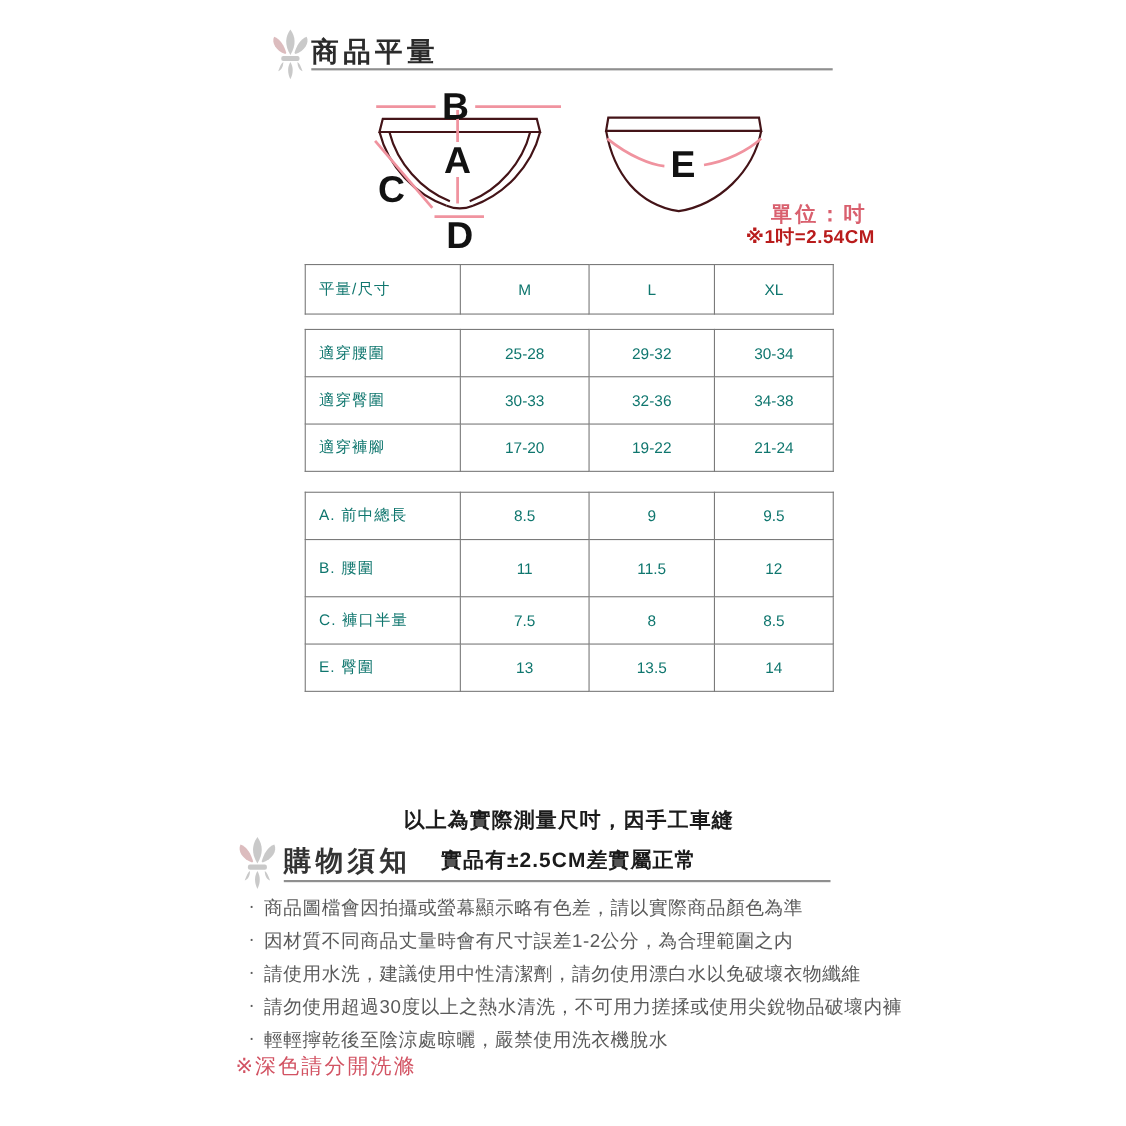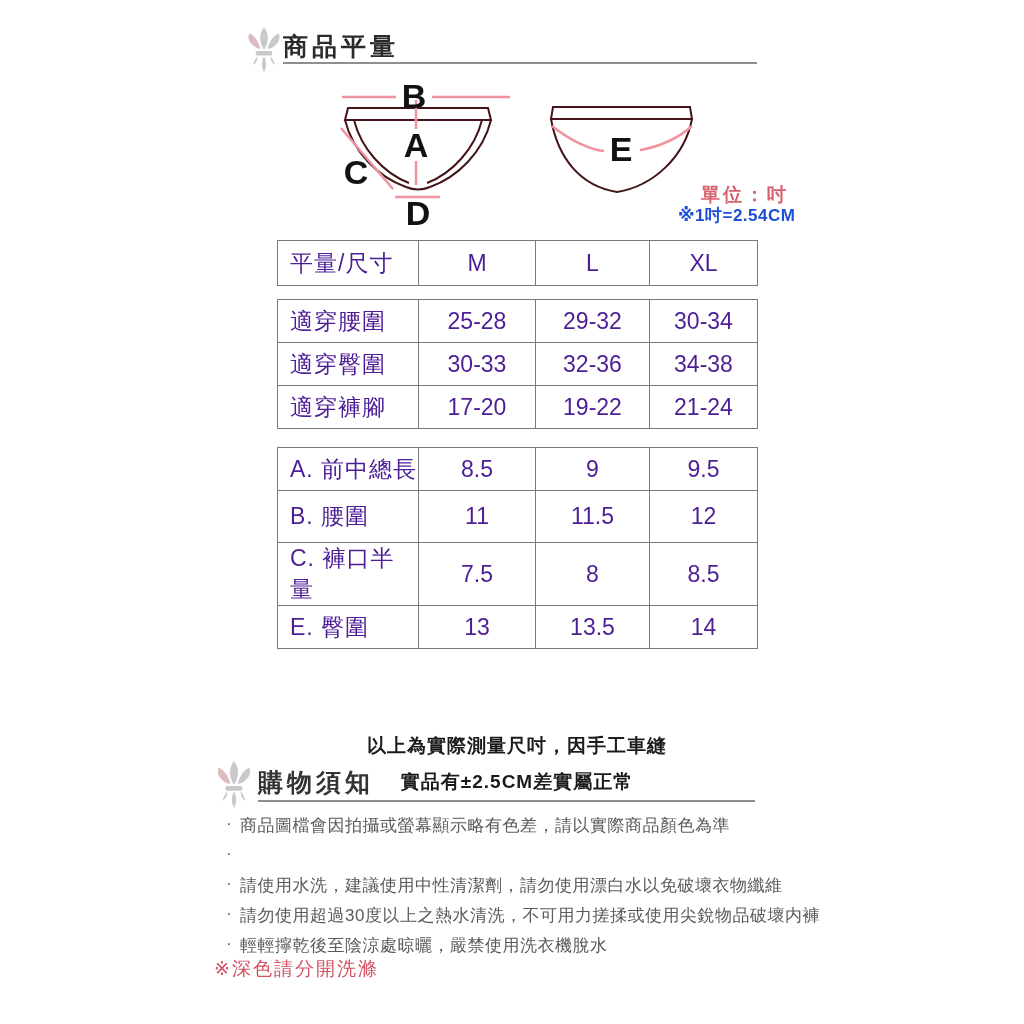--- a/index.html
+++ b/index.html
@@ -9,26 +9,26 @@
     font-family:"Liberation Sans","DejaVu Sans",sans-serif; overflow:hidden;padding-left:20px;
   }
   .abs { position:absolute; }
 
   
   .sec-title { font-size:25px; font-weight:bold; color:#2b2b2b; letter-spacing:4px; }
   .sec-rule { border-top:2px solid #8f8f8f; height:0; }
 
   
   .unit-1 { font-size:19px; font-weight:bold; color:#d9606e; letter-spacing:3px; }
-  .unit-2 { font-size:17px; font-weight:bold; color:#1d4ed8; letter-spacing:0.5px; }
+  .unit-2 { font-size:17px; font-weight:bold; color:#b91c1c; letter-spacing:0.5px; }
 
   
   table.sz { border-collapse:collapse; table-layout:fixed; width:480px; }
   table.sz td {
-    border:1.5px solid #7a7a7a; color:#4c1d95; font-size:23px;
+    border:1.5px solid #7a7a7a; color:#0f766e; font-size:14px;
     text-align:center; vertical-align:middle; background:#ffffff;
   }
   table.sz td.lbl { text-align:left; padding-left:12px; letter-spacing:1px; }
 
   
   .footnote { width:480px; text-align:center; font-size:19px; font-weight:bold; color:#1b1b1b; letter-spacing:1px;margin-top:32px; }
 
   
   .notice-item { display:flex; align-items:flex-start; height:30px; color:#5a5a5a; font-size:17px; letter-spacing:0.5px; }
   .notice-item .dot { width:14px; color:#5a5a5a; }
@@ -191,20 +191,21 @@
   <div class="abs sec-title" style="left:258px;top:766px;color:#333333">購物須知</div>
   <div class="abs sec-rule" style="left:258px;top:800px;width:497px"></div>
 
   <div class="abs" style="left:226px;top:814px;width:640px">
     <div class="notice-item">
       <span class="dot">·</span>
       <span>商品圖檔會因拍攝或螢幕顯示略有色差，請以實際商品顏色為準</span>
     </div>
     <div class="notice-item">
       <span class="dot">·</span>
+      <span>因材質不同商品丈量時會有尺寸誤差1-2公分，為合理範圍之内</span>
     </div>
     <div class="notice-item">
       <span class="dot">·</span>
       <span>請使用水洗，建議使用中性清潔劑，請勿使用漂白水以免破壞衣物纖維</span>
     </div>
     <div class="notice-item">
       <span class="dot">·</span>
       <span>請勿使用超過30度以上之熱水清洗，不可用力搓揉或使用尖銳物品破壞内褲</span>
     </div>
     <div class="notice-item">

